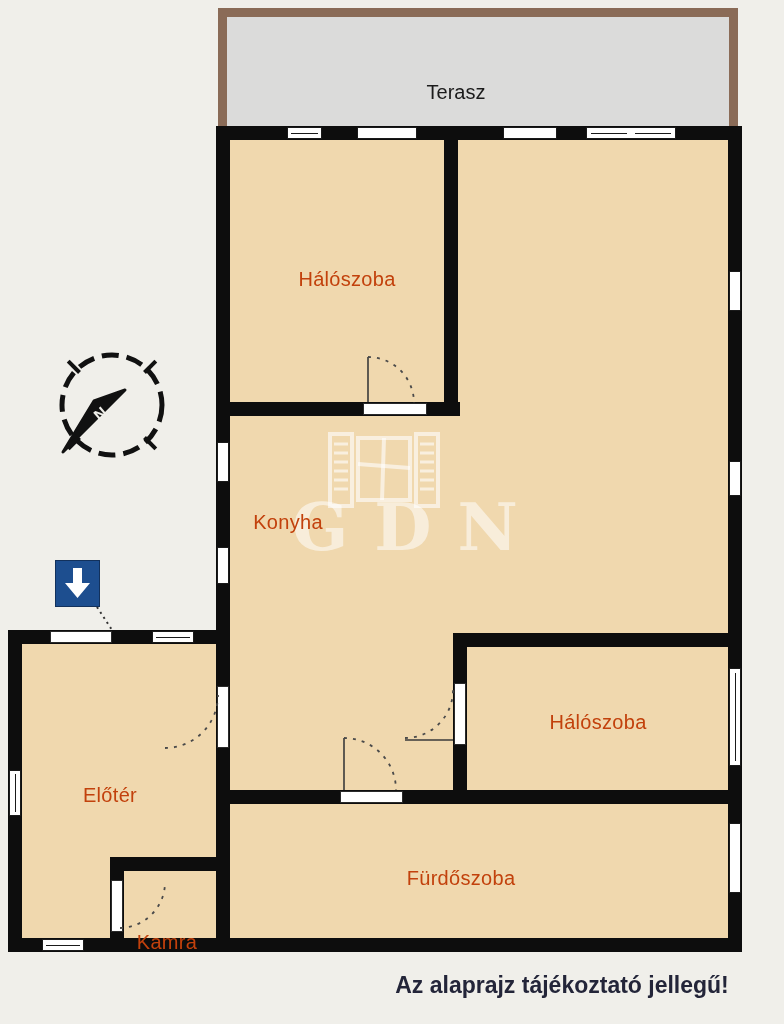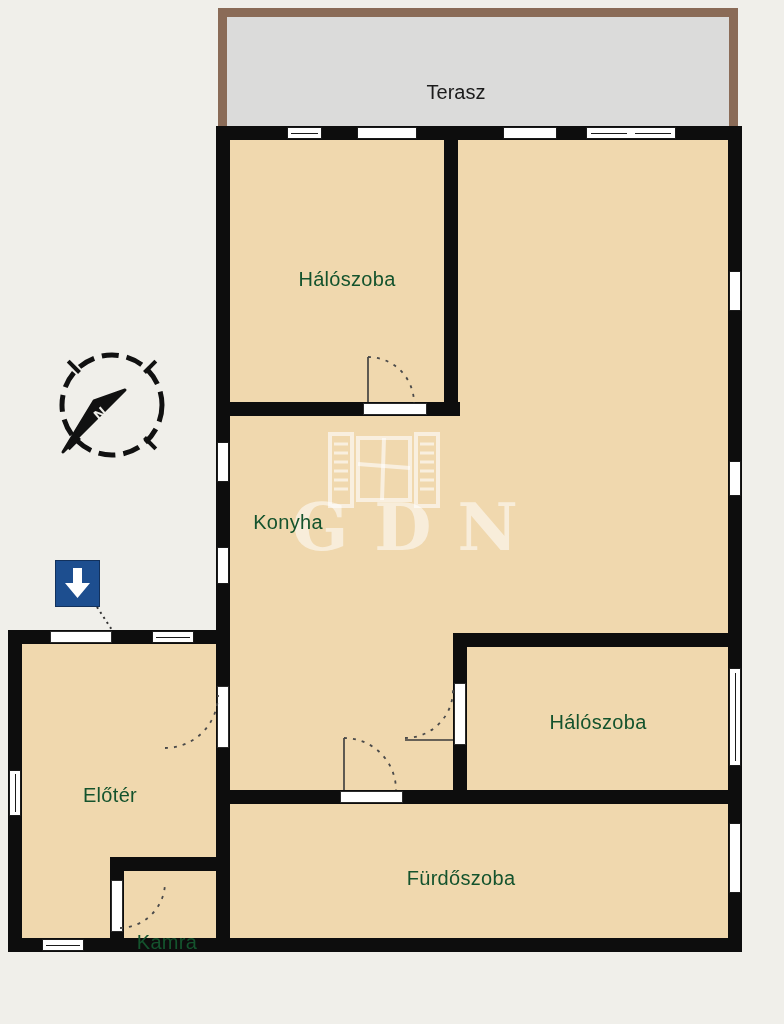--- a/index.html
+++ b/index.html
@@ -6,21 +6,21 @@
   .canvas{position:relative;width:784px;height:1024px;background:#f0efea;overflow:hidden;
           font-family:"Liberation Sans",sans-serif;}
   .fill{position:absolute;background:#f0d8ae;}
   .terrace{position:absolute;left:218px;top:8px;width:520px;height:120px;background:#dbdbda;
            border:9px solid #8a6b57;border-bottom:none;box-sizing:border-box;}
   .wall{position:absolute;background:#0d0d0d;}
   .win{position:absolute;background:#ffffff;border:1px solid #1a1a1a;box-sizing:border-box;}
   .gap{position:absolute;background:#ffffff;border:1px solid #2a2a2a;box-sizing:border-box;}
   .sash{position:absolute;background:#1a1a1a;height:1px;}
   .sashv{position:absolute;background:#1a1a1a;width:1px;}
-  .room-label{position:absolute;transform:translate(-50%,-50%);font-size:20px;color:#14532d;
+  .room-label{position:absolute;transform:translate(-50%,-50%);font-size:20px;color:#c2410c;
               white-space:nowrap;letter-spacing:0.3px;}
   .terrace-label{position:absolute;transform:translate(-50%,-50%);font-size:20px;color:#1b1b1b;}
   .wm-text{position:absolute;left:292px;top:494px;font-family:"DejaVu Serif",serif;
            font-size:66px;font-weight:bold;letter-spacing:26px;color:rgba(255,255,255,0.55);
            line-height:1;}
   .disclaimer{position:absolute;left:562px;top:985px;transform:translate(-50%,-50%);
               font-size:23px;font-weight:bold;color:#232539;white-space:nowrap;}
   .entry-marker{position:absolute;left:55px;top:560px;width:45px;height:47px;background:#1d4e8f;
                 border:1px solid #12315c;box-sizing:border-box;}
   svg.overlay{position:absolute;left:0;top:0;}
@@ -135,13 +135,14 @@
   </div>
 
   <div class="terrace-label" style="left:456px;top:80px;margin-top:12px;">Terasz</div>
   <div class="room-label" style="left:347px;top:279px;">Hálószoba</div>
   <div class="room-label" style="left:288px;top:522px;">Konyha</div>
   <div class="room-label" style="left:598px;top:722px;">Hálószoba</div>
   <div class="room-label" style="left:110px;top:795px;">Előtér</div>
   <div class="room-label" style="left:167px;top:907px;margin-top:35px;">Kamra</div>
   <div class="room-label" style="left:461px;top:878px;">Fürdőszoba</div>
 
+  <div class="disclaimer">Az alaprajz tájékoztató jellegű!</div>
 </div>
 
 </body></html>

